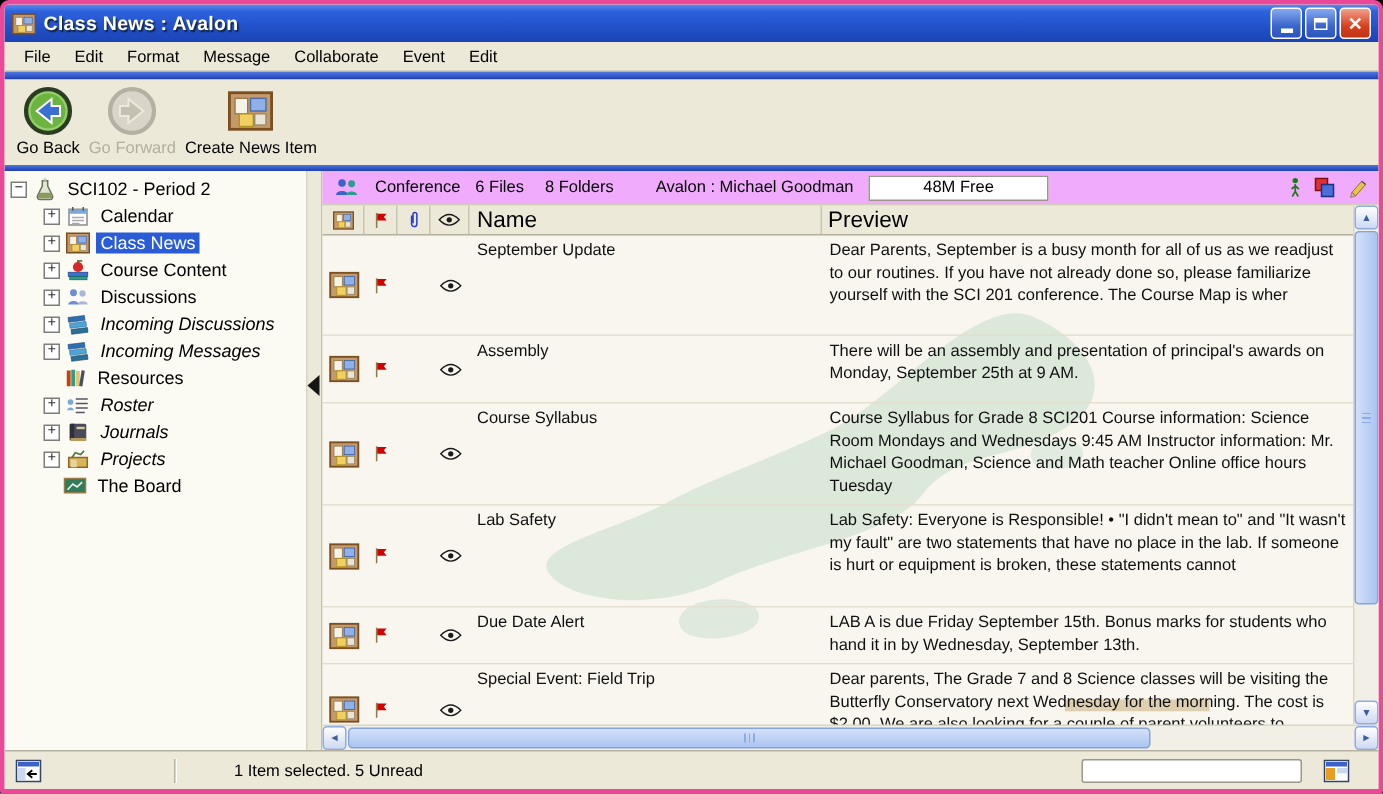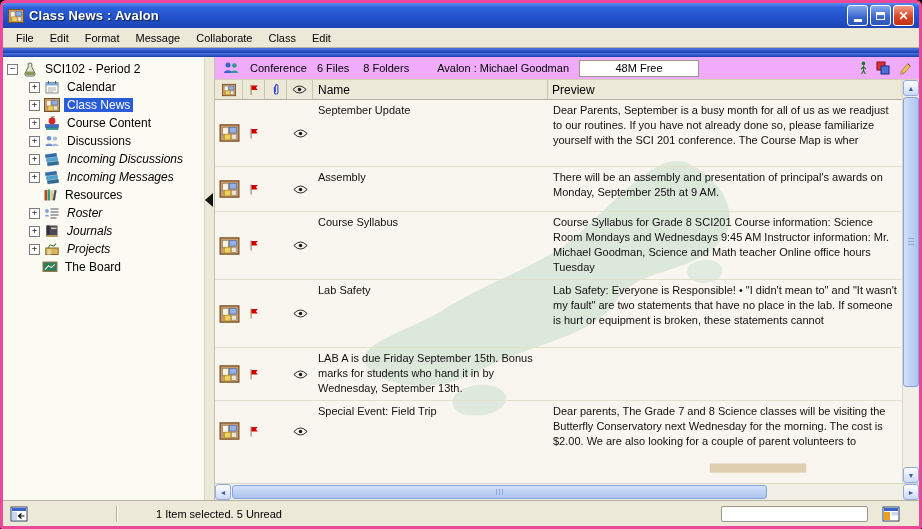--- a/index.html
+++ b/index.html
@@ -46,21 +46,21 @@
   .main{flex:1;display:flex;flex-direction:column;min-width:0;background:#F8F6EF;position:relative;}
   
   .confbar{height:22px;flex:0 0 22px;background:#f0abfc;border-bottom:1px solid #d2ceba;
     display:flex;align-items:center;gap:10px;padding:0 7px;font-size:11px;}
   .confbar .grp{display:flex;gap:14px;}
   .freebox{width:118px;height:15px;background:#fff;border:1px solid #9b978b;display:flex;
     align-items:center;justify-content:center;font-size:11px;}
   .confright{margin-left:auto;display:flex;align-items:center;gap:8px;}
   
   .headrow{height:19px;flex:0 0 19px;background:#ECE9D8;border-bottom:1px solid #b5b1a1;
-    display:flex;align-items:stretch;font-size:12px;padding-right:17px;}
+    display:flex;align-items:stretch;font-size:15px;padding-right:17px;}
   .hc{display:flex;align-items:center;justify-content:center;border-right:1px solid #c9c5b5;box-sizing:border-box;}
   .hc.w1{width:28px;} .hc.w2{width:22px;} .hc.w3{width:22px;} .hc.w4{width:26px;}
   .hc.name{width:235px;justify-content:flex-start;padding-left:5px;}
   .hc.preview{flex:1;justify-content:flex-start;padding-left:4px;border-right:none;}
   
   .listarea{flex:1;position:relative;overflow:hidden;padding-right:17px;}
   .watermark{position:absolute;left:0;top:0;width:100%;height:100%;pointer-events:none;}
   .row{display:grid;grid-template-columns:28px 22px 22px 26px 235px 1fr;border-bottom:1px solid #e3dfcf;position:relative;}
   .cell{display:flex;align-items:center;justify-content:center;}
   .cell.txt{display:block;font-size:11px;line-height:15px;padding:3px 4px 4px 5px;color:#101010;}
@@ -230,26 +230,52 @@
         </div>
     </div>
   </div>
 
   <div class="menubar">
     <span class="menuitem">File</span>
     <span class="menuitem">Edit</span>
     <span class="menuitem">Format</span>
     <span class="menuitem">Message</span>
     <span class="menuitem">Collaborate</span>
-    <span class="menuitem">Class</span>
+    <span class="menuitem">Event</span>
     <span class="menuitem">Edit</span>
   </div>
 
   <div class="stripe"></div>
 
+  <div class="toolbar">
+    <div class="tool">
+      <div class="toolicon">
+          <svg width="34" height="34">
+            <use href="#i-goback"></use>
+          </svg>
+        </div>
+      <span>Go Back</span>
+    </div>
+    <div class="tool disabled">
+      <div class="toolicon">
+          <svg width="34" height="34">
+            <use href="#i-gofwd"></use>
+          </svg>
+        </div>
+      <span>Go Forward</span>
+    </div>
+    <div class="tool">
+      <div class="toolicon">
+          <svg width="32" height="30">
+            <use href="#i-board"></use>
+          </svg>
+        </div>
+      <span>Create News Item</span>
+    </div>
+  </div>
 
   <div class="stripe2"></div>
 
   <div class="content">
 
     <div class="tree">
       <div class="titem">
         <span class="pbox">−</span>
         <svg class="ti">
             <use href="#i-flask"></use>
@@ -494,20 +520,21 @@
               <svg width="10" height="13">
                 <use href="#i-flag"></use>
               </svg>
             </span>
           <span class="cell"></span>
           <span class="cell">
               <svg width="15" height="9">
                 <use href="#i-eye"></use>
               </svg>
             </span>
+          <span class="cell txt nm"><span>Due Date Alert</span></span>
           <span class="cell txt">LAB A is due Friday September 15th. Bonus marks for students who hand it in by Wednesday, September 13th.</span>
         </div>
 
         <div class="row" style="min-height:60px;border-bottom:none">
           <span class="cell">
               <svg width="21" height="20">
                 <use href="#i-board"></use>
               </svg>
             </span>
           <span class="cell">

